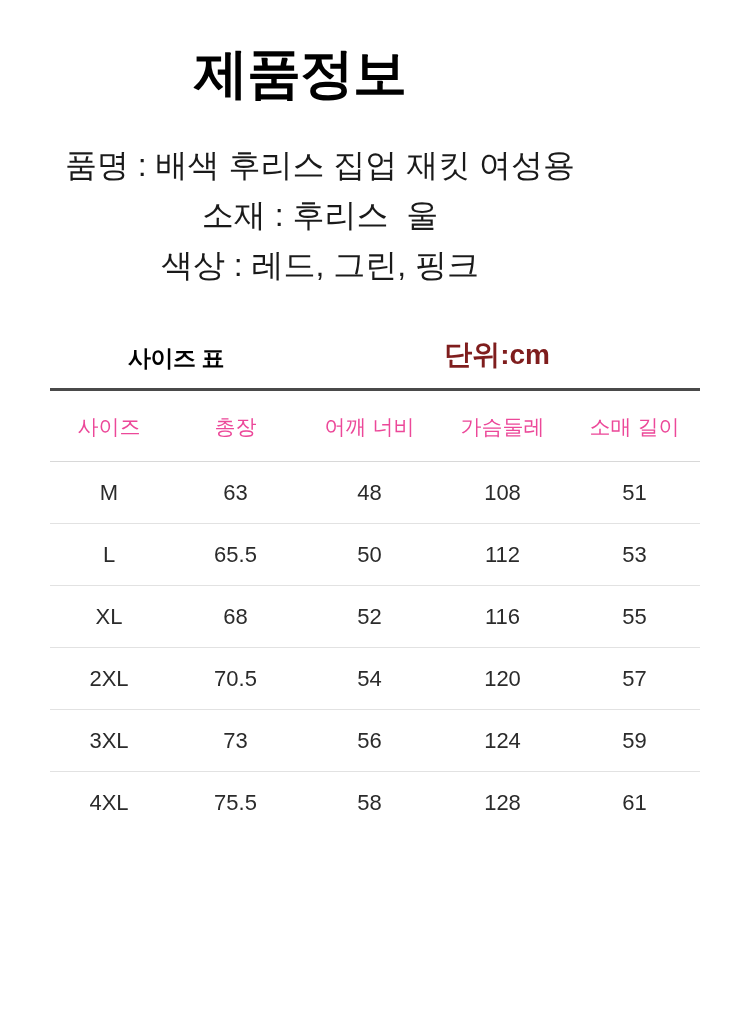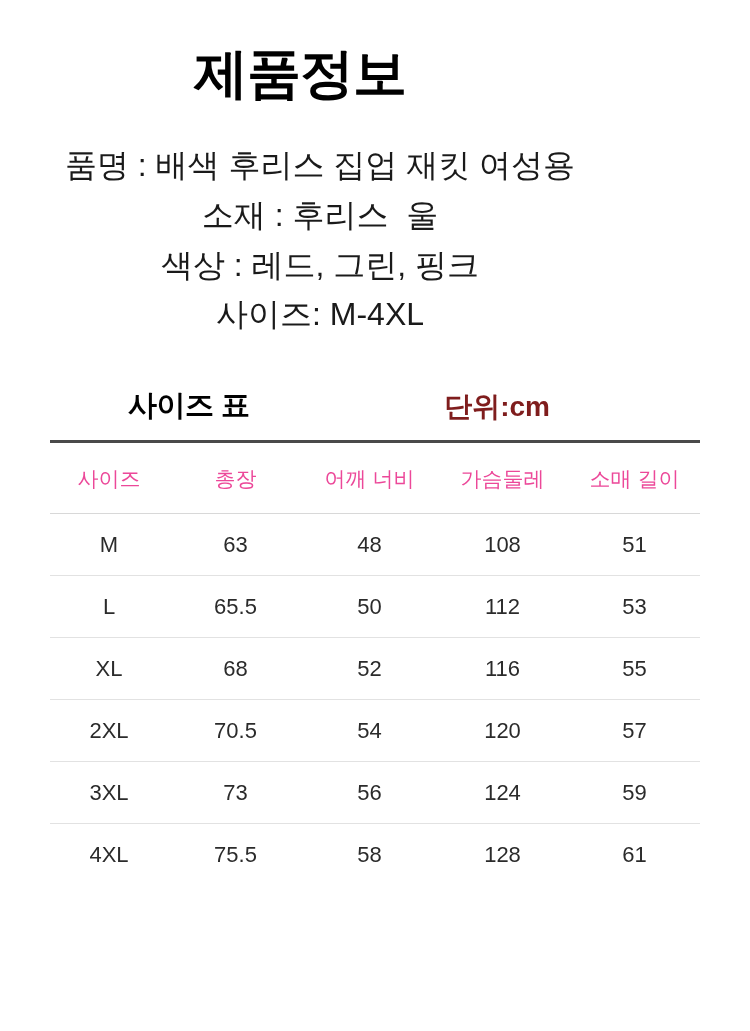--- a/index.html
+++ b/index.html
@@ -49,21 +49,21 @@
 
   
   .table-head {
     margin-top: 46px;
     padding: 0 50px 0 50px;
     display: flex;
     align-items: flex-end;
     justify-content: space-between;
   }
   .table-title {
-    font-size: 29px;
+    font-size: 23px;
     font-weight: 800;
     color: #000000;
     letter-spacing: -0.5px;
     padding-left: 78px;
   }
   .table-unit {
     font-size: 28px;
     font-weight: 700;
     color: #7f1d1d;
   }
@@ -111,21 +111,20 @@
 <body>
 
 <div class="page">
 
   <h1 class="doc-title">제품정보</h1>
 
   <div class="spec-block">
     <div class="spec-line">품명 : 배색 후리스 집업 재킷 여성용</div>
     <div class="spec-line">소재 : 후리스  울</div>
     <div class="spec-line">색상 : 레드, 그린, 핑크</div>
-    <div class="spec-line">사이즈: M-4XL</div>
   </div>
 
   <div class="table-head">
     <div class="table-title">사이즈 표</div>
     <div class="table-unit">단위:cm</div>
   </div>
 
   <div class="table-wrap">
     <table class="size-table">
       <colgroup>

